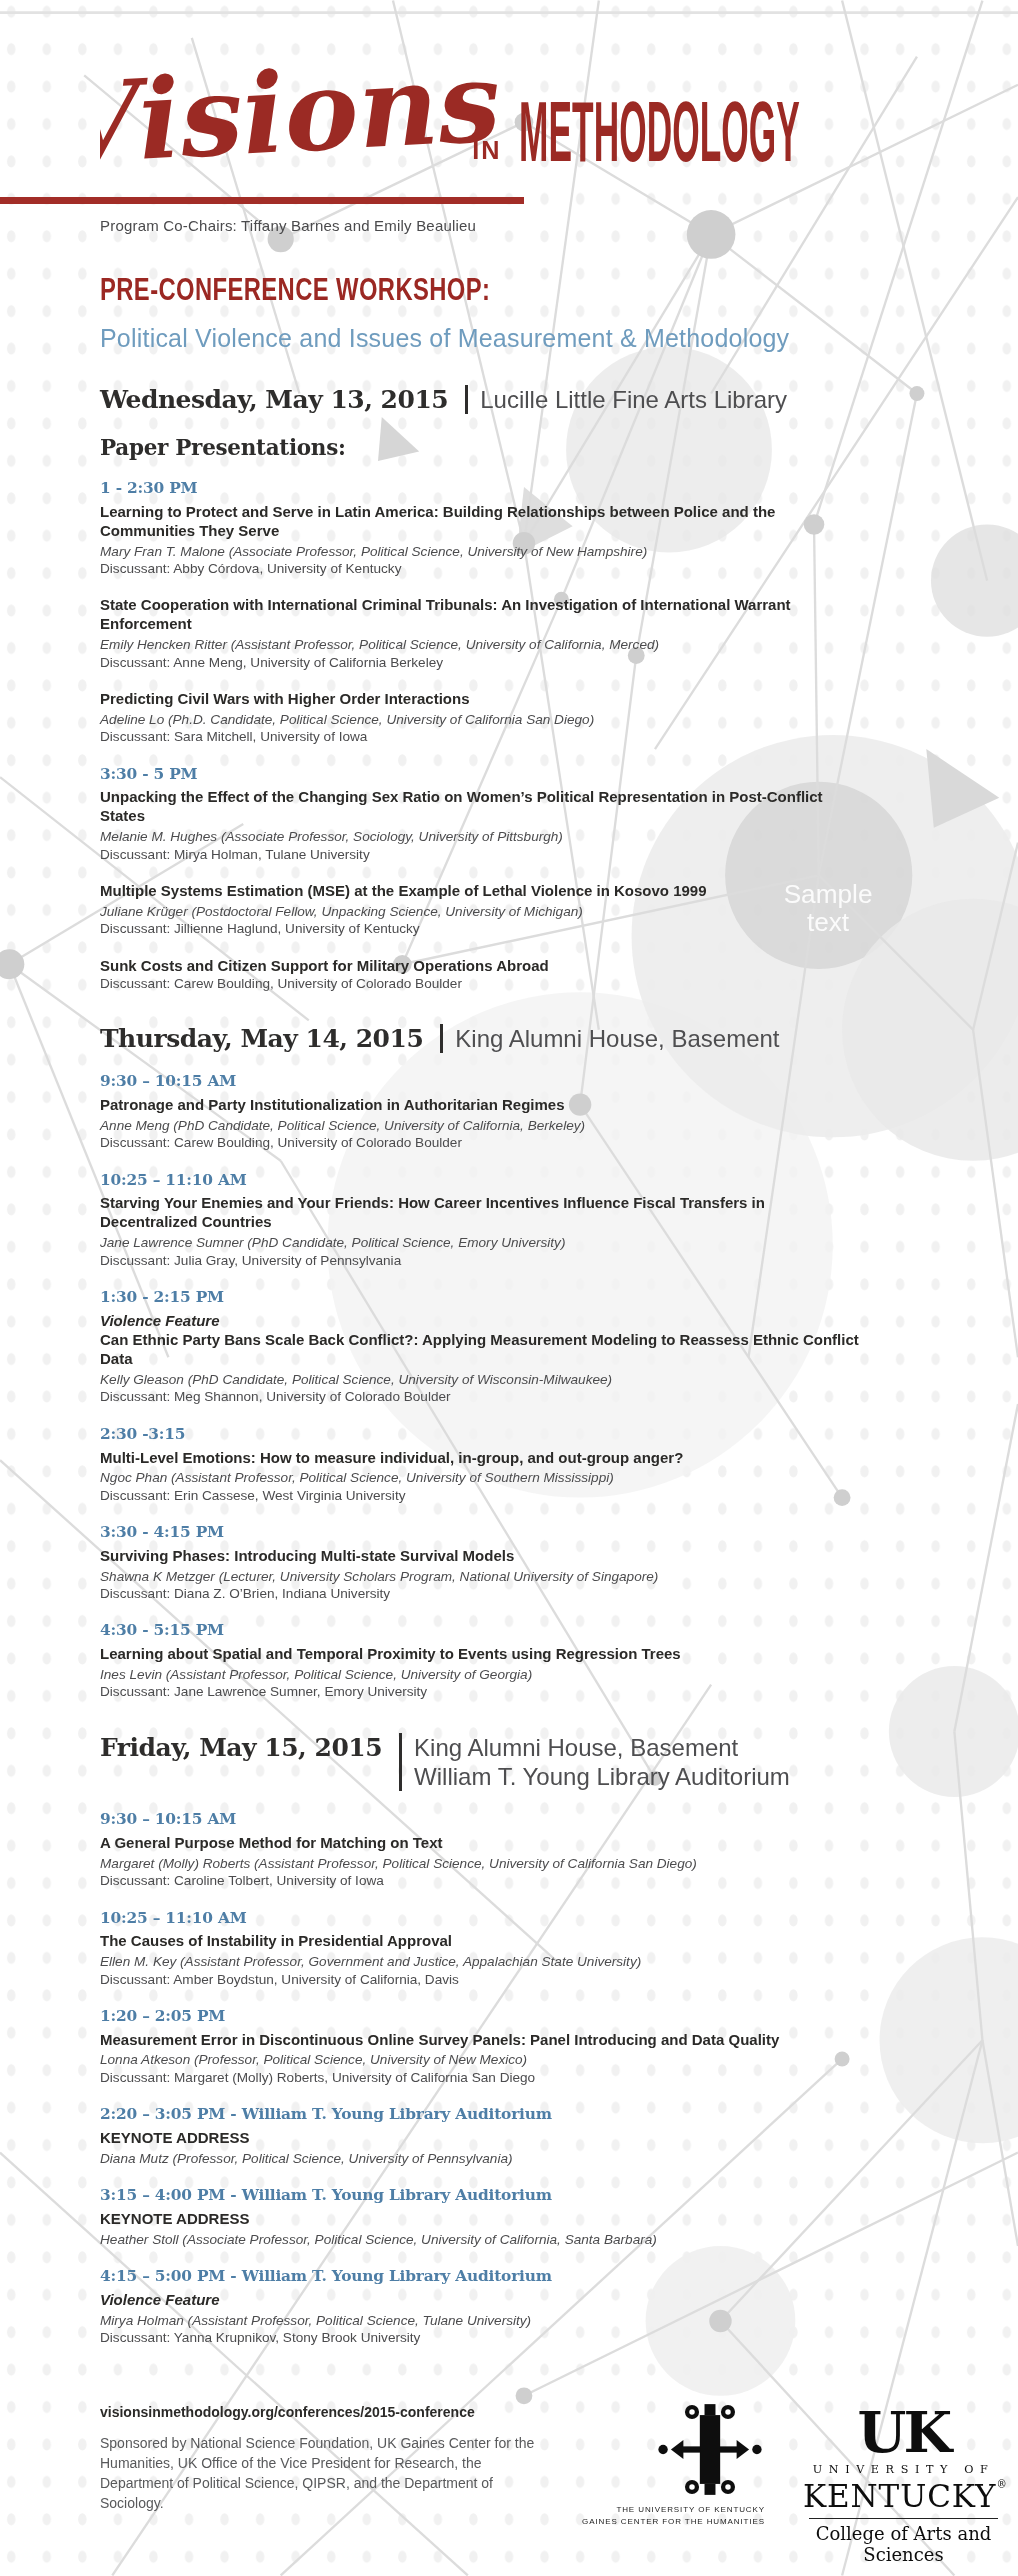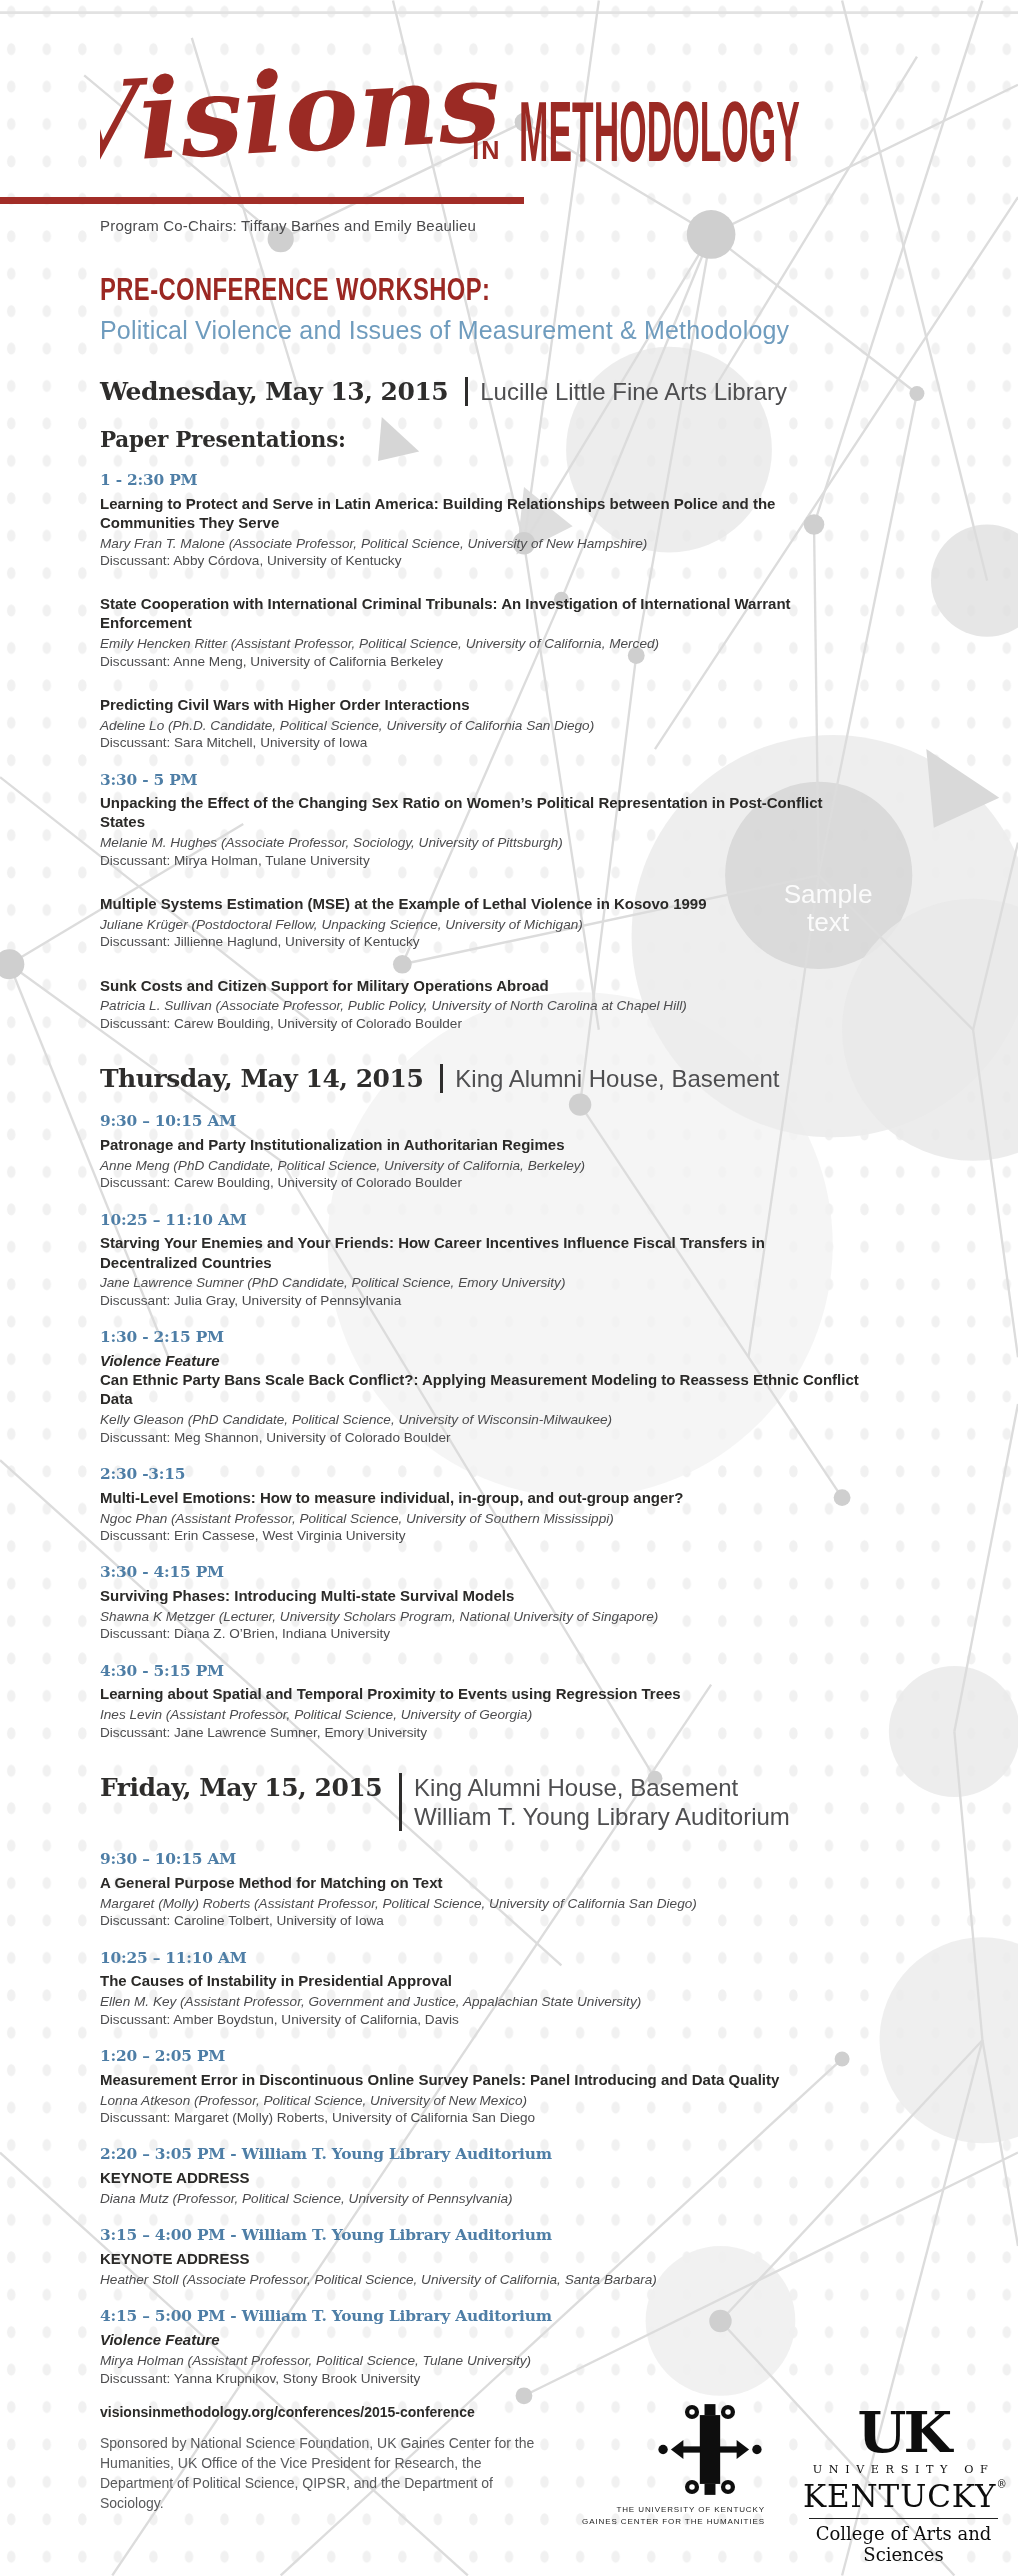--- a/index.html
+++ b/index.html
@@ -14,21 +14,21 @@
   
   .content{position:absolute;left:100px;top:0;width:791px;z-index:2;}
   
   .logo-block{margin-top:43px;height:148px;position:relative;}
   .logo-rule{margin-left:-100px;margin-top:5.6px;width:524px;height:7.5px;background:#a22d27;}
   .cochairs{margin-top:13px;font-size:15px;color:#4a4a4c;letter-spacing:0.2px;}
   .workshop-title{
     margin-top:39px;font-size:29px;font-weight:bold;color:#9b2823;
     transform:scale(.82,1.06);transform-origin:left center;letter-spacing:0.5px;white-space:nowrap;
   }
-  .workshop-subtitle{margin-top:10px;font-size:25px;color:#6f9cbe;font-weight:400;letter-spacing:0.2px;}
+  .workshop-subtitle{margin-top:18px;font-size:25px;color:#6f9cbe;font-weight:400;letter-spacing:0.2px;}
   
   .day{margin-top:26px;}
   .day-heading{display:flex;align-items:flex-start;margin-top:32px;}
   .day-date{
     font-family:"DejaVu Serif",serif;font-weight:bold;font-size:25px;color:#2e2d2c;
     letter-spacing:-0.5px;white-space:nowrap;
   }
   .day-locs{
     border-left:3.7px solid #2e2d2c;padding-left:12px;margin-left:17px;
     font-size:24px;color:#4e4e50;font-weight:400;
@@ -37,21 +37,21 @@
   .papers-heading{
     font-family:"DejaVu Serif",serif;font-weight:bold;font-size:21.5px;color:#2e2d2c;
     margin:20.6px 0 0 0;letter-spacing:-0.3px;
   }
   .session{margin-top:19px;}
   .time{
     font-family:"DejaVu Serif",serif;font-weight:bold;font-size:15.4px;color:#4e7ea6;
     letter-spacing:-0.2px;
   }
   .paper{margin-top:4.7px;}
-  .paper + .paper{margin-top:25px;}
+  .paper + .paper{margin-top:18px;}
   .feature{font-weight:bold;font-style:italic;font-size:15px;color:#2b2a28;line-height:1.3;}
   .title{font-weight:bold;font-size:15px;line-height:1.27;color:#2b2a28;max-width:763px;}
   .author{font-style:italic;font-size:13.6px;color:#4c4c4e;line-height:1.28;margin-top:2.8px;}
   .discussant{font-size:13.6px;color:#4c4c4e;line-height:1.28;}
   
   .footer{position:absolute;left:0;top:2393px;width:1018px;height:183px;z-index:2;}
   .website{position:absolute;left:100px;top:11.2px;font-size:14px;font-weight:bold;color:#2b2a28;}
   .sponsors{position:absolute;left:100px;top:41px;width:442px;font-size:14px;line-height:1.42;color:#58595b;}
   .gaines{position:absolute;left:578px;top:7.5px;width:187px;text-align:right;}
   .gaines-caption{margin-top:3.7px;font-size:8px;letter-spacing:0.9px;color:#1c1c1c;text-transform:uppercase;line-height:1.5;}
@@ -209,21 +209,20 @@
             <div class="author">Melanie M. Hughes (Associate Professor, Sociology, University of Pittsburgh)</div>
             <div class="discussant">Discussant: Mirya Holman, Tulane University</div>
           </div>
           <div class="paper">
             <div class="title">Multiple Systems Estimation (MSE) at the Example of Lethal Violence in Kosovo 1999</div>
             <div class="author">Juliane Krüger (Postdoctoral Fellow, Unpacking Science, University of Michigan)</div>
             <div class="discussant">Discussant: Jillienne Haglund, University of Kentucky</div>
           </div>
           <div class="paper">
             <div class="title">Sunk Costs and Citizen Support for Military Operations Abroad</div>
-            <div class="author">Patricia L. Sullivan (Associate Professor, Public Policy, University of North Carolina at Chapel Hill)</div>
             <div class="discussant">Discussant: Carew Boulding, University of Colorado Boulder</div>
           </div>
         </div>
       </section>
       <section class="day">
         <div class="day-heading">
           <span class="day-date">Thursday, May 14, 2015</span>
           <span class="day-locs">
             <span class="loc">King Alumni House, Basement</span>
           </span>

